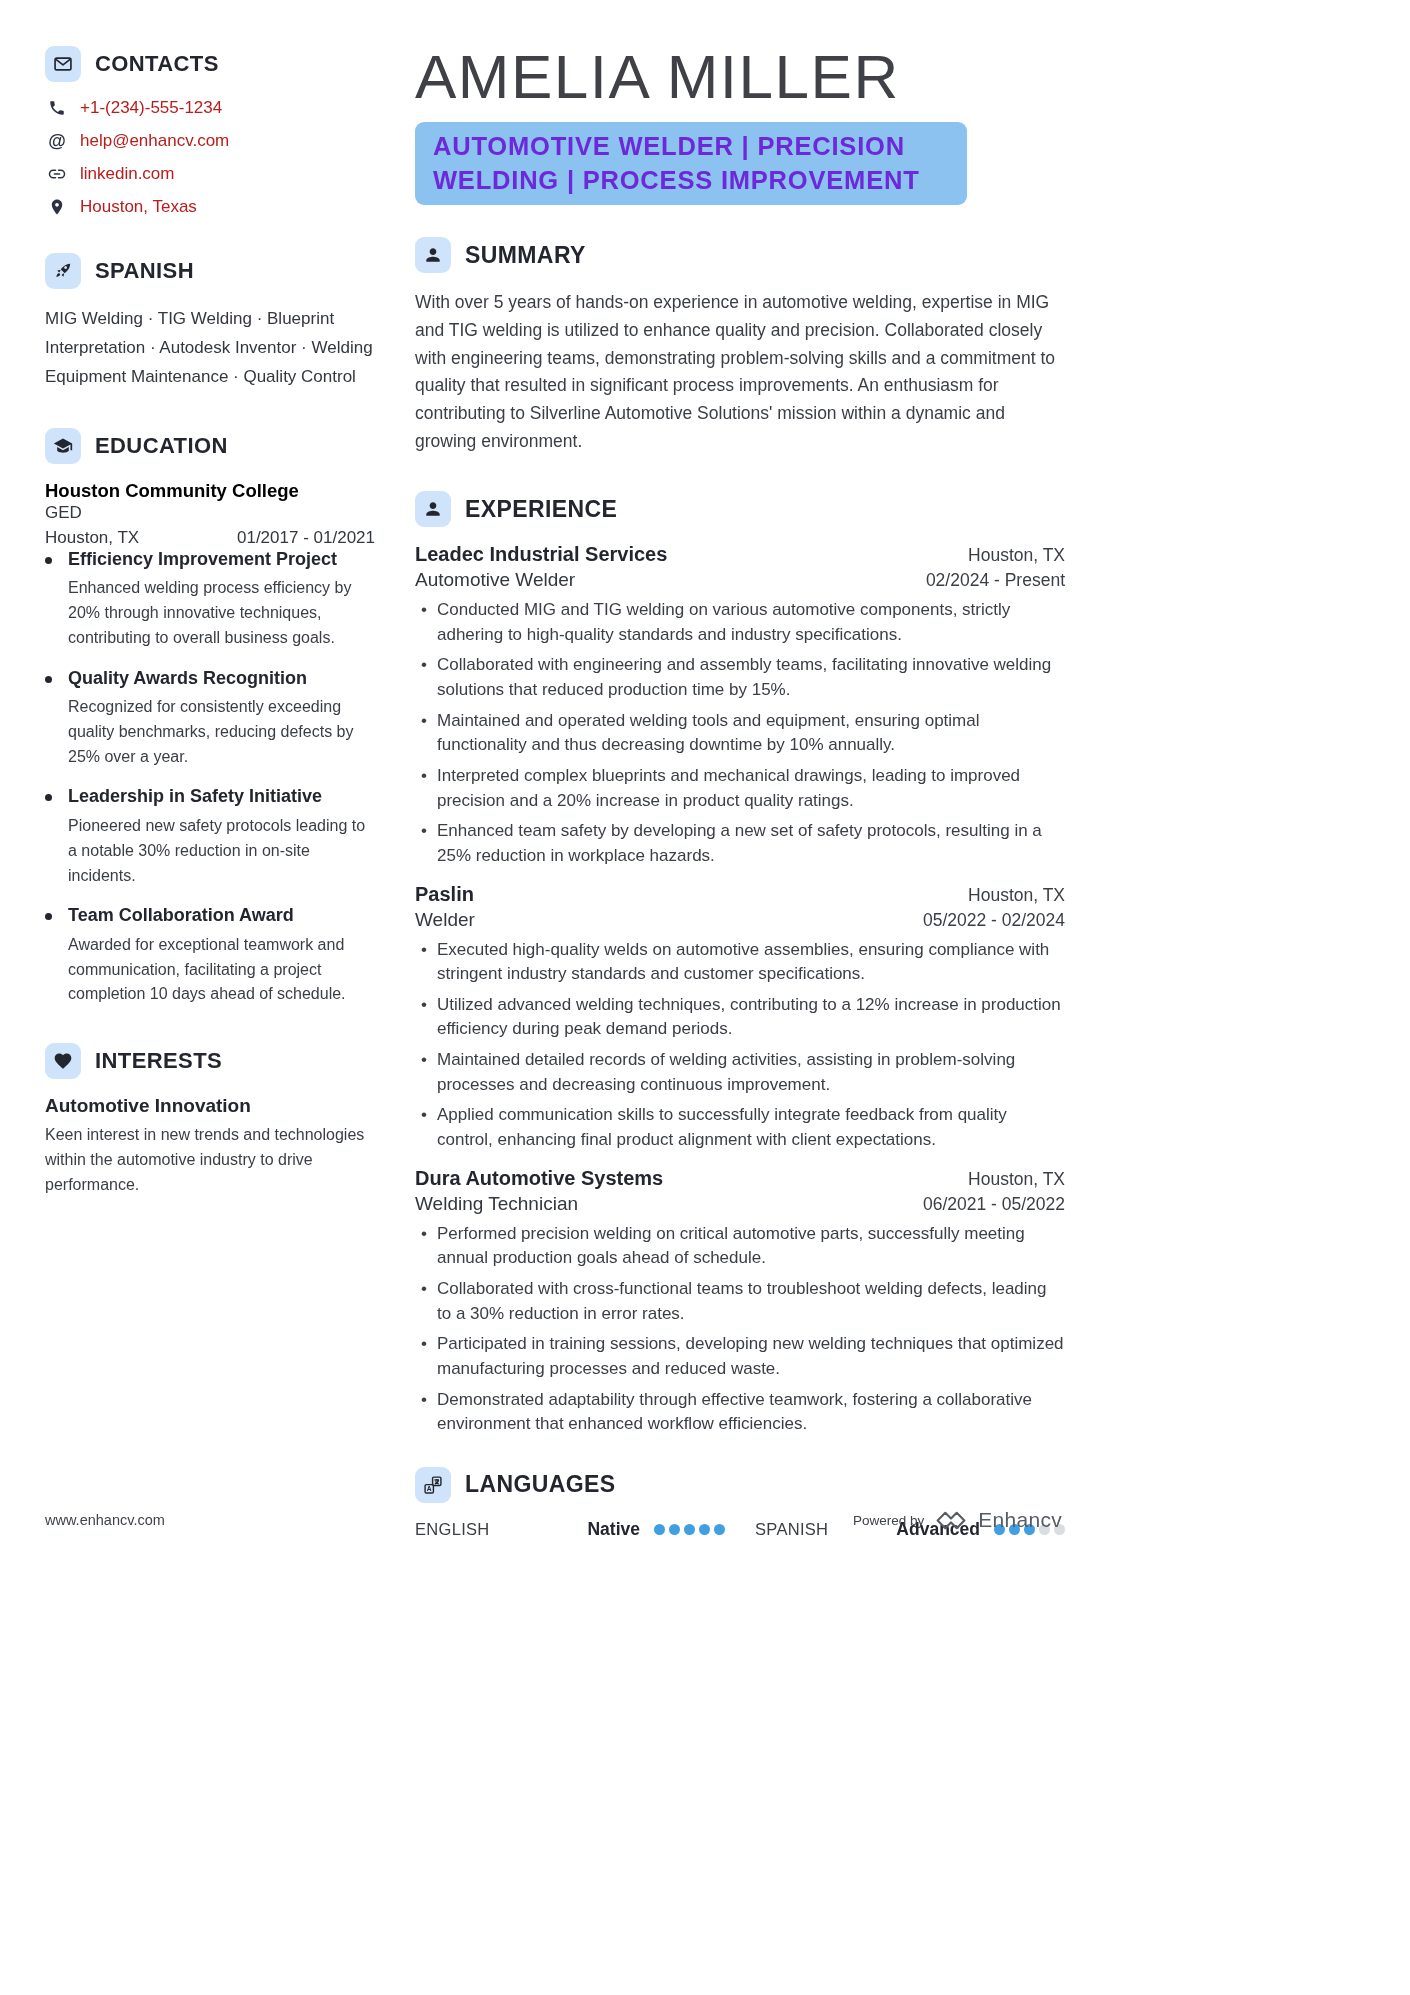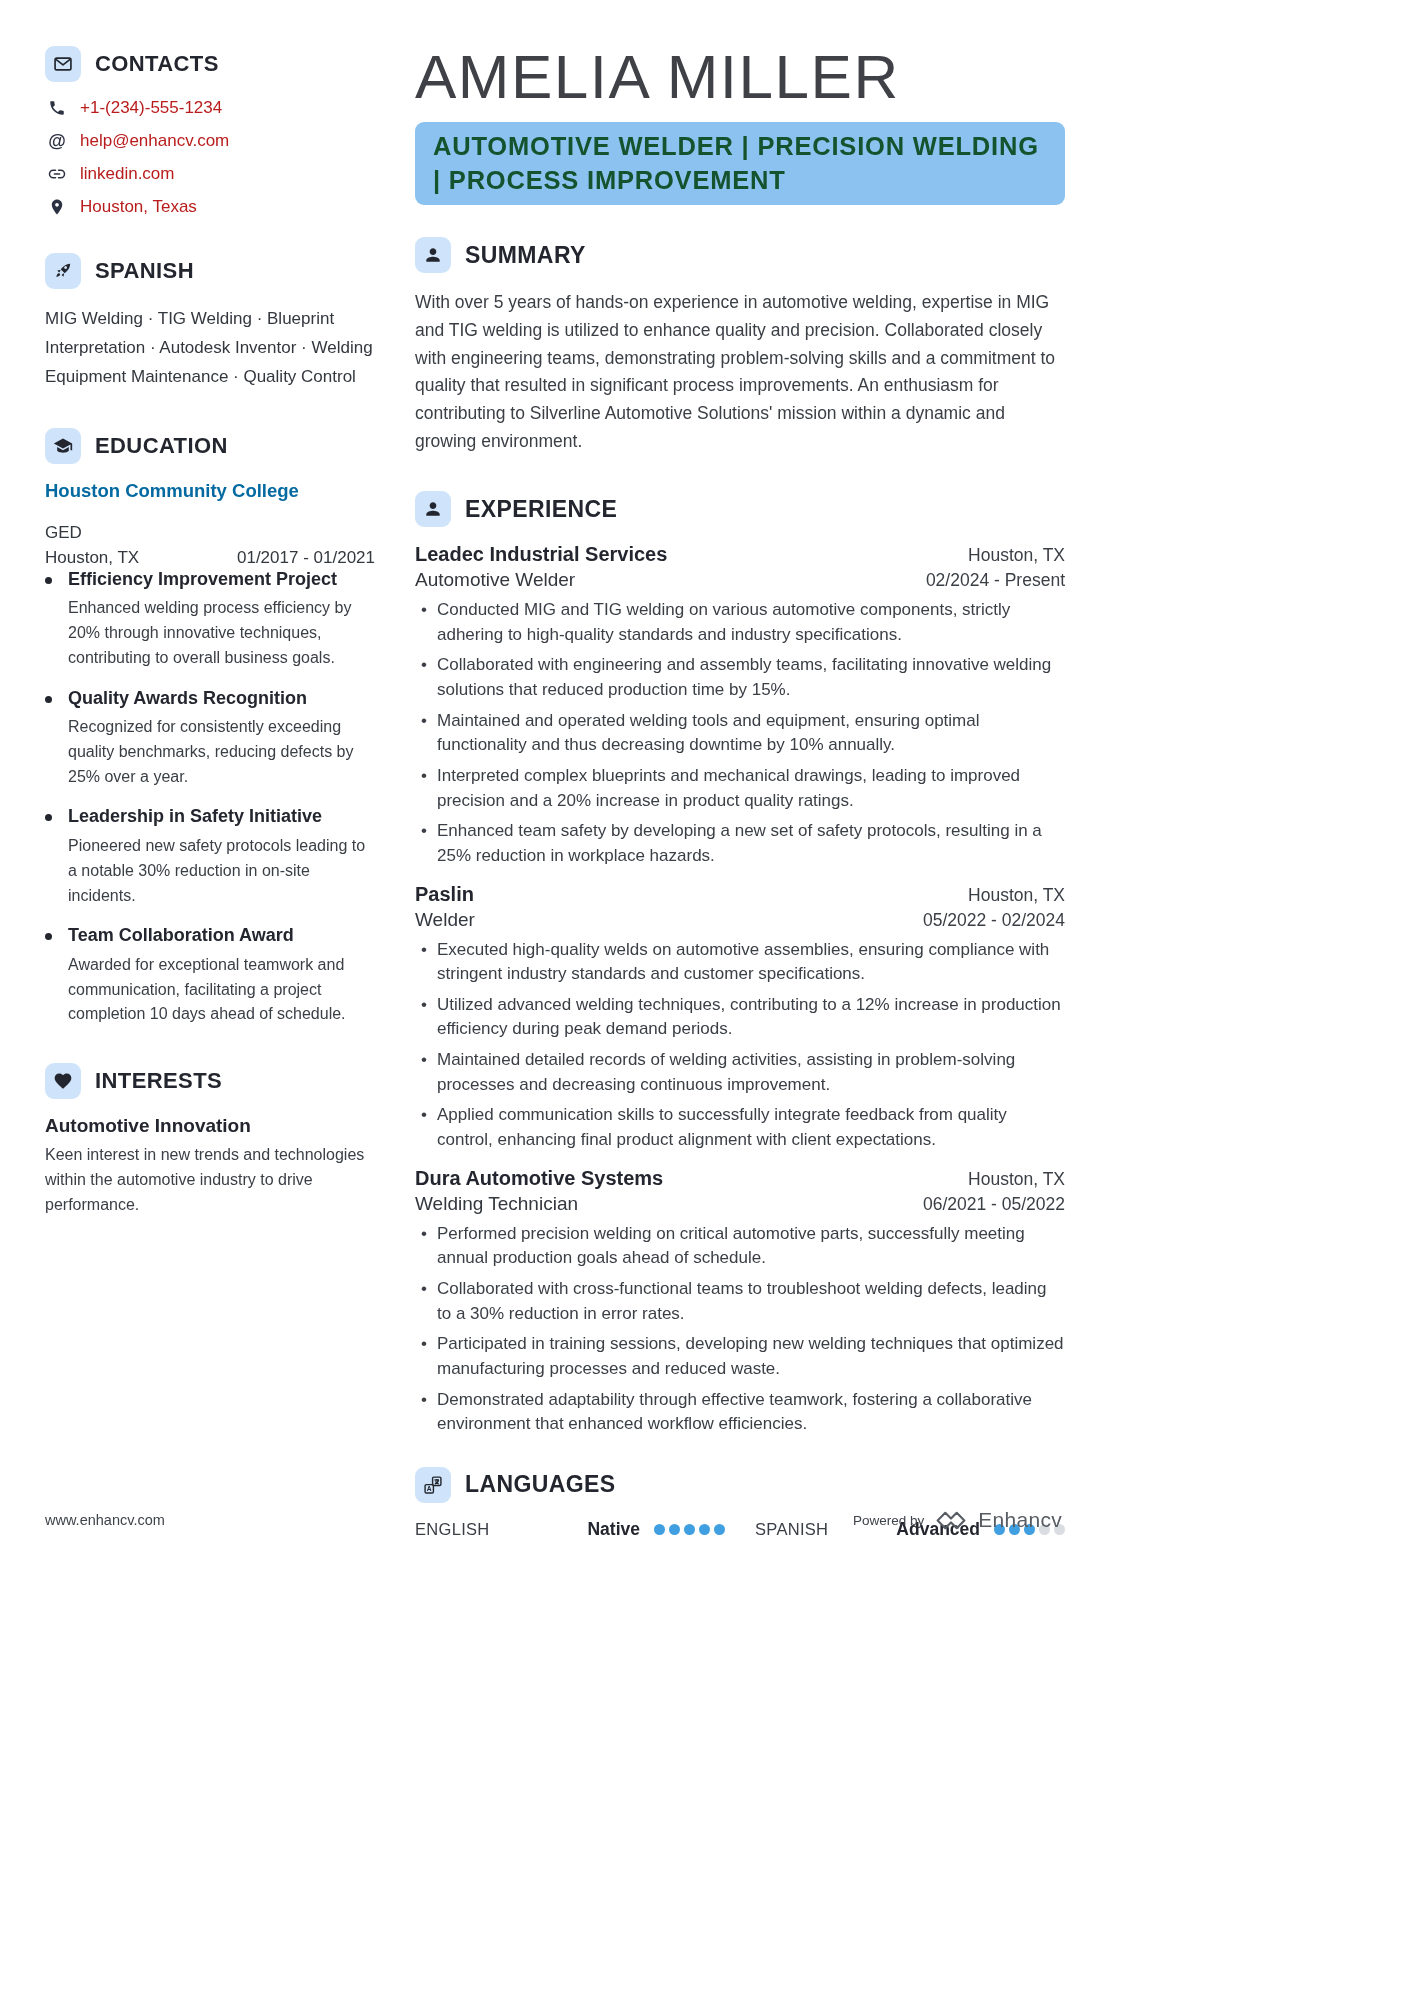--- a/index.html
+++ b/index.html
@@ -30,39 +30,39 @@
   .contact-row { display:flex; align-items:center; gap:13px; margin:0 0 13px 2px; }
   .c-icon { width:20px; height:20px; color:#2c3242; display:flex; align-items:center; justify-content:center; flex:none; }
   .c-icon svg { width:18px; height:18px; }
   .at-glyph { font-size:18px; font-weight:bold; line-height:1; }
   .c-text { font-size:17px; color:#b91c1c; }
 
   
   .skills-text { font-size:17px; line-height:1.7; color:#33373e; }
 
   
-  .edu-school { font-size:18.5px; font-weight:bold; color:#0369a1; margin-bottom:21px; }
+  .edu-school { font-size:18.5px; font-weight:bold; color:#000000; margin-bottom:1px; }
   .edu-degree { font-size:17px; color:#33373e; margin-bottom:5px; }
   .edu-row { display:flex; justify-content:space-between; font-size:17px; color:#33373e; }
 
   
   .ach { display:flex; gap:16px; margin-bottom:16px; }
   .ach-dot { width:7px; height:7px; border-radius:50%; background:#23262e; margin-top:9px; flex:none; }
   .ach-title { font-size:18px; font-weight:bold; color:#23262e; line-height:1.25; margin-bottom:6px; }
   .ach-text { font-size:16px; line-height:1.55; color:#3a3e45; }
   .interest-title { font-size:19px; font-weight:bold; color:#23262e; margin-bottom:6px; }
   .interest-text { font-size:16px; line-height:1.55; color:#3a3e45; }
 
   
   .name { font-size:62px; font-weight:500; color:#3f4146; letter-spacing:1.5px; line-height:1.0; }
   .title-badge {
     margin-top:14px; background:#8cc2f0; border-radius:9px;
-    padding:8px 18px; width:650px;
+    padding:8px 18px; width:552px;
     font-size:25.5px; font-weight:bold; letter-spacing:.8px;
-    color:#14532d; line-height:1.32;
+    color:#6d28d9; line-height:1.32;
   }
 
   .summary-text { font-size:17.5px; line-height:1.58; color:#3a3e45; }
 
   
   .job { margin-bottom:14px; }
   .job-row { display:flex; justify-content:space-between; align-items:baseline; }
   .job-company { font-size:20px; font-weight:bold; color:#23262e; }
   .job-loc { font-size:17.5px; color:#3a3e45; }
   .job-role { font-size:19px; color:#33373e; margin-top:3px; }

